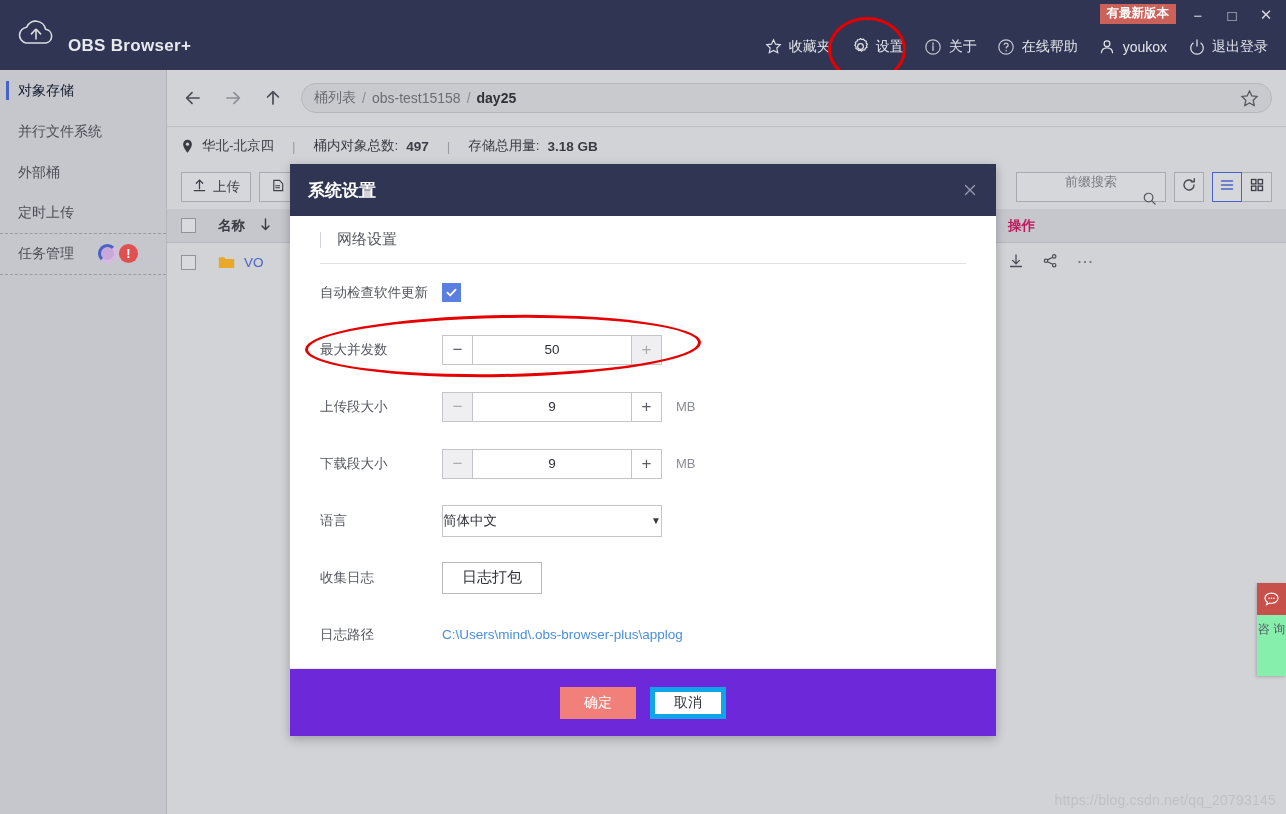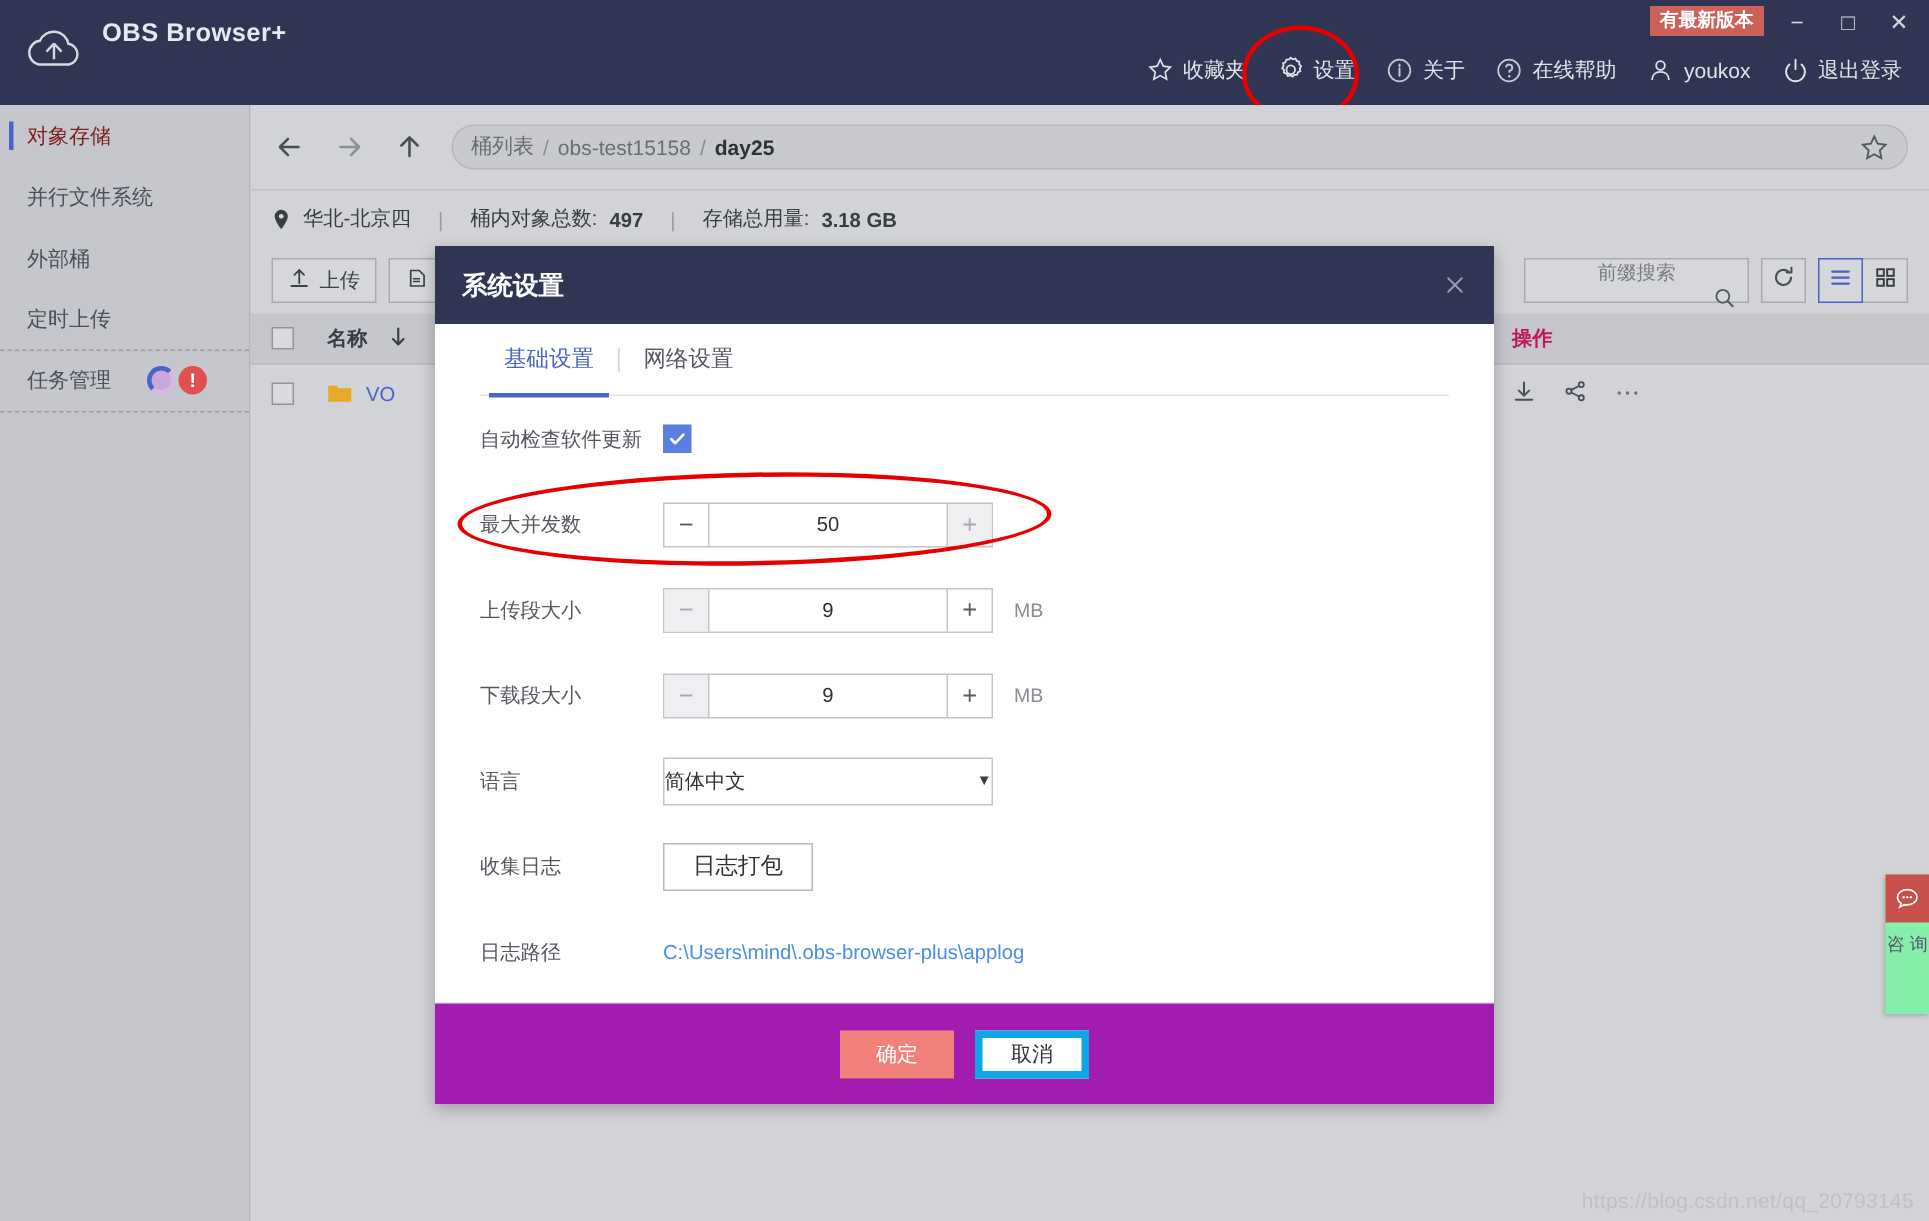--- a/index.html
+++ b/index.html
@@ -10,21 +10,21 @@
     background: #c9c9cd;
   }
   #app { position: relative; width: 1286px; height: 814px; }
 
   
   .titlebar {
     position: absolute; left: 0; top: 0; width: 1286px; height: 70px;
     background: #2f3552;
     color: #e3e4ea;
   }
-  .brand { position: absolute; left: 14px; top: 12px; display: flex; align-items: flex-start; gap: 10px; }
+  .brand { position: absolute; left: 14px; top: 12px; display: flex; align-items: flex-end; gap: 10px; }
   .cloud-logo { width: 44px; height: 44px; }
   .brand-name { font-size: 17px; font-weight: bold; color: #e8e9ef; letter-spacing: .3px; }
 
   .update-badge {
     position: absolute; right: 110px; top: 4px;
     background: #cc6159; color: #fff;
     font-size: 12.5px; padding: 3px 7px 4px 7px; line-height: 1;
     font-weight: bold;
   }
   .wincontrols { position: absolute; right: 10px; top: 5px; display: flex; gap: 14px; align-items: center; }
@@ -49,21 +49,21 @@
   
   .sidebar {
     position: absolute; left: 0; top: 70px; width: 167px; height: 744px;
     background: #c6c7cc;
     border-right: 1px solid #b4b5bb;
   }
   .side-item {
     position: relative; height: 41px; display: flex; align-items: center;
     padding-left: 18px; font-size: 14px; color: #4c4f57; cursor: pointer;
   }
-  .side-item.active { color: #7f1d1d; }
+  .side-item.active { color: #0f172a; }
   .side-item.active::before {
     content:""; position: absolute; left: 6px; top: 11px; width: 3px; height: 19px; background: #4a63c8;
   }
   .side-item.dashed { border-bottom: 1px dashed #9b9ca3; }
   .task-badges { position: absolute; left: 98px; top: 10px; display: flex; align-items: center; gap: 2px; }
   .spinner-badge { width: 19px; height: 19px; border-radius: 50%; background: #c8a8d8;
     border: 3px solid #4a63c8; border-right-color: #d9b8e6; border-bottom-color: #d9b8e6; }
   .err-badge { width: 19px; height: 19px; border-radius: 50%; background: #e05050; color: #fff;
     font-size: 13px; font-weight: bold; display: flex; align-items: center; justify-content: center; line-height: 1; }
 
@@ -162,21 +162,21 @@
     padding: 0 0; font-size: 13.5px; color: #2f3138; cursor: pointer;
   }
   .select .caret { margin-left: auto; font-size: 10px; color: #3a3c44; }
   .ghostbtn {
     min-width: 100px; height: 32px; border: 1px solid #b9b9bf; background: #fff;
     display: flex; align-items: center; justify-content: center; font-size: 15px; color: #2f3138; cursor: pointer;
   }
   .pathlink { font-size: 13.5px; color: #4a8fe0; cursor: pointer; }
 
   .modal-foot {
-    position: absolute; left: 0; bottom: 0; width: 706px; height: 68px; background: #a21caf;
+    position: absolute; left: 0; bottom: 0; width: 706px; height: 68px; background: #6d28d9;
     border-top: 1px solid #e8e8ec; display: flex; align-items: center; justify-content: center; gap: 14px;
   }
   .btn-primary { width: 76px; height: 32px; background: #f08079; color: #fff; border: none; font-size: 14px;
     font-family: inherit; cursor: pointer; }
   .btn-default { width: 76px; height: 32px; background: #fff; border: 5px solid #0ea5e9; color: #2f3138;
     font-size: 14px; font-family: inherit; cursor: pointer; }
 
   
   .annot-ellipse {
     position: absolute; left: 305px; top: 315px; width: 396px; height: 62px;
@@ -465,23 +465,20 @@
       <span>系统设置</span>
       <span class="modal-close" style="font-size:0">
         <svg width="16" height="16" viewBox="0 0 16 16">
             <path d="M3.5 3.5 L12.5 12.5 M12.5 3.5 L3.5 12.5" stroke="#9a9cb0" stroke-width="1.3" stroke-linecap="round"></path>
           </svg>
       </span>
     </div>
 
     <div class="modal-body">
       <div class="tabs">
-        <div class="tab active">
-          <span>基础设置</span>
-        </div>
         <span class="tab-sep"></span>
         <div class="tab">
           <span>网络设置</span>
         </div>
       </div>
 
       <div class="frow">
         <span class="flabel">自动检查软件更新</span>
         <span class="chk">
           <svg width="13" height="13" viewBox="0 0 14 14">

